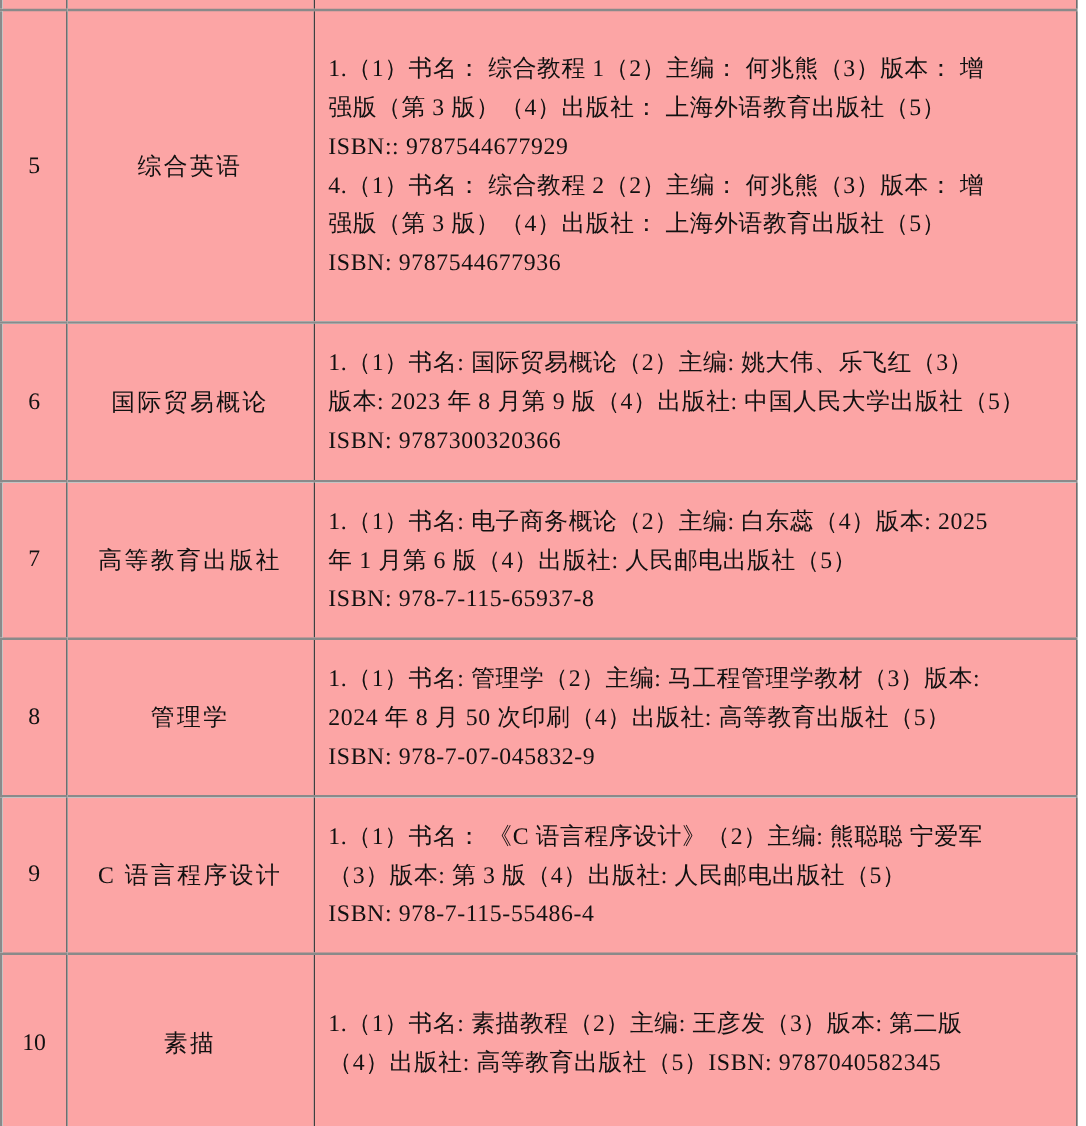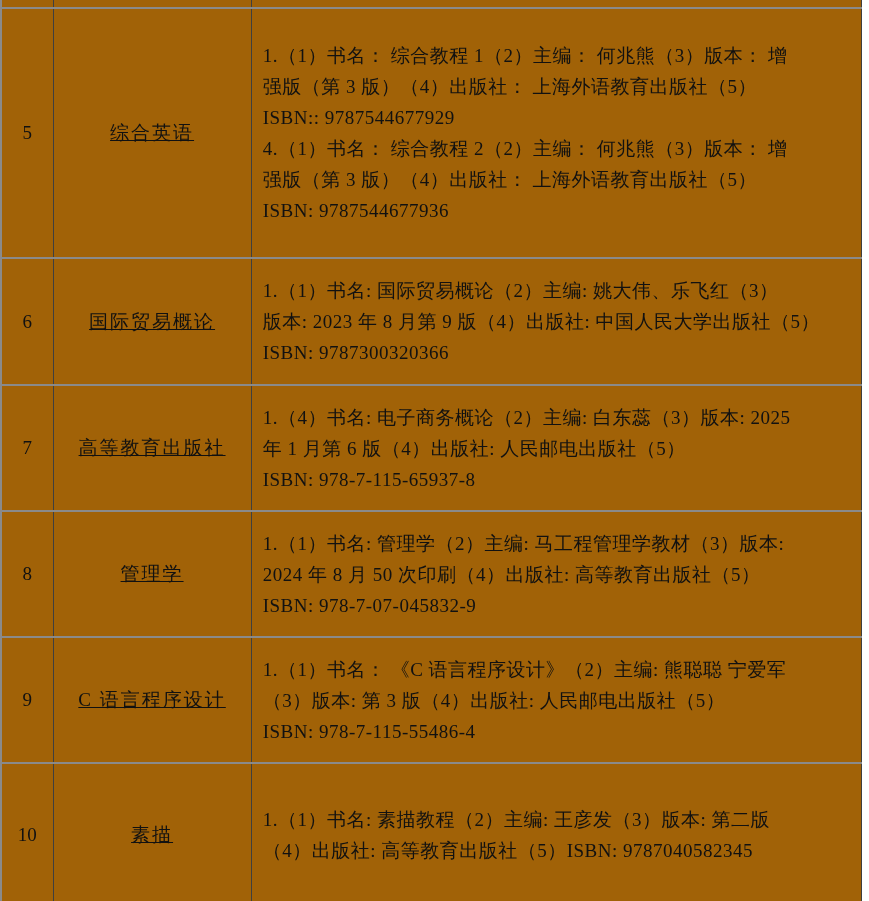--- a/index.html
+++ b/index.html
@@ -26,41 +26,40 @@
     border-left: 2px solid #8a8a8a;
     border-right: 1px solid #3f3f3f;
     border-bottom: 2px solid #8a8a8a;
     border-top: 0;
   }
   td {
     border-left: 1px solid #3f3f3f;
     border-right: 1px solid #3f3f3f;
     border-top: 2px solid #8a8a8a;
     border-bottom: 2px solid #8a8a8a;
-    background: #a16207;
+    background: #fca5a5;
     overflow: hidden;
   }
   tr.cutoff-row td {
     border-top: 0;
     height: 7px;
     padding: 0;
   }
   td.num-cell {
     text-align: center;
     vertical-align: middle;
     font-size: 19px;
     padding: 0;
   }
   td.course-cell {
     text-align: center;
     vertical-align: middle;
     font-size: 19px;
     letter-spacing: 2px;
     padding: 0;
-    text-decoration: underline;
   }
   td.details-cell {
     vertical-align: middle;
     font-size: 19px;
     padding: 4px 6px 4px 11px;
   }
   .detail-line {
     line-height: 31px;
     letter-spacing: 0.5px;
     white-space: nowrap;
@@ -104,21 +103,21 @@
         <div class="detail-line">1.（1）书名: 国际贸易概论（2）主编: 姚大伟、乐飞红（3）</div>
         <div class="detail-line">版本: 2023 年 8 月第 9 版（4）出版社: 中国人民大学出版社（5）</div>
         <div class="detail-line">ISBN: 9787300320366</div>
       </td>
     </tr>
 
     <tr style="height:126px;">
       <td class="num-cell">7</td>
       <td class="course-cell">高等教育出版社</td>
       <td class="details-cell">
-        <div class="detail-line">1.（4）书名: 电子商务概论（2）主编: 白东蕊（3）版本: 2025</div>
+        <div class="detail-line">1.（1）书名: 电子商务概论（2）主编: 白东蕊（4）版本: 2025</div>
         <div class="detail-line">年 1 月第 6 版（4）出版社: 人民邮电出版社（5）</div>
         <div class="detail-line">ISBN: 978-7-115-65937-8</div>
       </td>
     </tr>
 
     <tr style="height:126px;">
       <td class="num-cell">8</td>
       <td class="course-cell">管理学</td>
       <td class="details-cell">
         <div class="detail-line">1.（1）书名: 管理学（2）主编: 马工程管理学教材（3）版本:</div>

